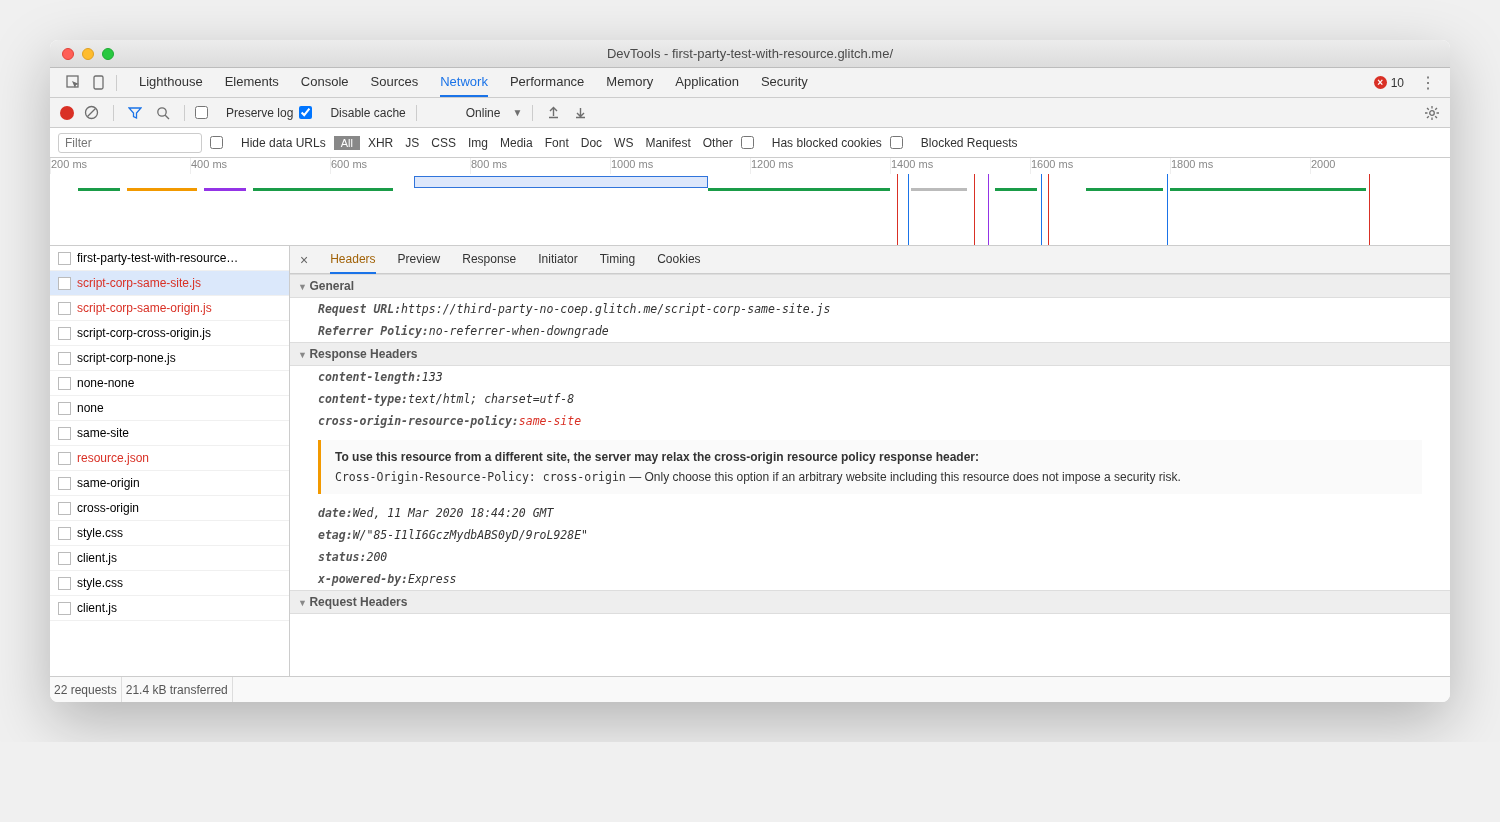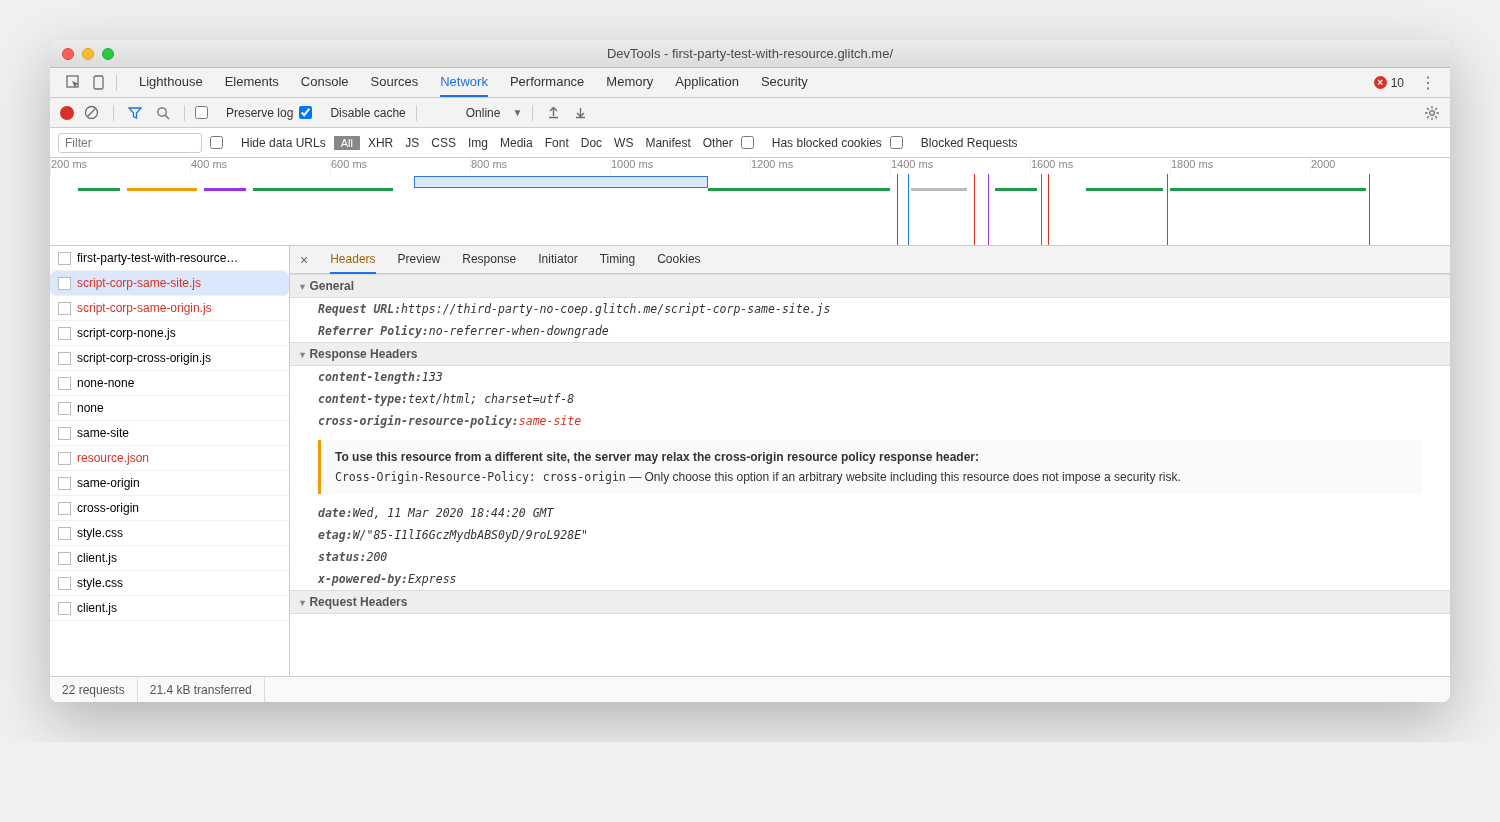--- a/index.html
+++ b/index.html
@@ -45,40 +45,40 @@
 .tl-box { position:absolute; top: 2px; height: 12px; border: 1.5px solid #3074db; background: rgba(120,160,240,0.25); }
 
 .content { display: flex; height: 430px; }
 .name-col { width: 240px; border-right: 1px solid #ccc; display: flex; flex-direction: column; }
 .name-header { height: 28px; background: #f3f3f3; border-bottom: 1px solid #ccc; display: flex; align-items: center; padding: 0 8px; font-size: 12px; font-weight: 400; color: #333; }
 .name-list { flex: 1; overflow: hidden; font-size: 12px; }
 .name-item { height: 25px; display: flex; align-items: center; padding: 0 8px; gap: 6px; cursor: pointer; border-bottom: 1px solid #f0f0f0; }
 .name-item .ficon { width: 13px; height: 13px; border: 1px solid #bbb; background: #fff; flex-shrink: 0; }
 .name-item.error { color: #d93025; }
 .name-item span.txt { overflow: hidden; text-overflow: ellipsis; white-space: nowrap; }
-.name-item.selected { background: #dbe8fb; border-radius: 6px; }
+.name-item.selected { background: #dbe8fb; }
 
 .detail-col { flex: 1; display: flex; flex-direction: column; overflow: hidden; }
 .detail-tabs { height: 28px; background: #f3f3f3; border-bottom: 1px solid #ccc; display: flex; align-items: center; gap: 22px; padding: 0 10px; font-size: 12px; color: #333; }
 .detail-tabs .close { cursor: pointer; color: #666; font-size: 14px; }
 .detail-tab { cursor: pointer; padding: 6px 0; }
 .detail-tab.active { color: #a16207; border-bottom: 2px solid #1a73e8; }
 .detail-body { flex: 1; overflow: auto; font-size: 12px; }
 .sect-header { background: #eee; border-top: 1px solid #ddd; border-bottom: 1px solid #ddd; padding: 4px 8px; font-weight: bold; color: #555; cursor: pointer; }
 .sect-header::before { content: "▼ "; font-size: 9px; color: #888; }
 .kv { padding: 4px 8px 4px 28px; display: flex; gap: 0; font-style: italic; }
 .kv .k { font-weight: bold; color: #545454; font-family: Menlo, monospace; font-size: 11.5px; }
 .kv .v { color: #333; font-family: Menlo, monospace; font-size: 11.5px; }
 .kv .v.red { color: #d93025; }
 .note-box { margin: 8px 28px; border-left: 3px solid #f29900; background: #fafafa; padding: 10px 14px; font-size: 12px; color: #333; }
 .note-box .hd { font-weight: bold; margin-bottom: 6px; }
 .note-box .mono { font-family: Menlo, monospace; font-size: 11.5px; }
 
 .status-bar { height: 26px; border-top: 1px solid #ccc; background: #f9f9f9; display: flex; align-items: center; font-size: 12px; color: #555; }
-.status-bar > div { padding: 0 12px; border-right: 1px solid #ddd; height: 100%; display: flex; align-items: center; }
+.status-bar > div { padding: 0 4px; border-right: 1px solid #ddd; height: 100%; display: flex; align-items: center; }
 svg { display: block; }
 </style>
 </head>
 <body>
 
 <div class="window">
 
   <div class="titlebar">
     <div class="traffic">
       <div class="dot red"></div>
@@ -253,25 +253,25 @@
           <div class="name-item error selected">
             <span class="ficon"></span>
             <span class="txt">script-corp-same-site.js</span>
           </div>
           <div class="name-item error">
             <span class="ficon"></span>
             <span class="txt">script-corp-same-origin.js</span>
           </div>
           <div class="name-item">
             <span class="ficon"></span>
+            <span class="txt">script-corp-cross-origin.js</span>
+          </div>
+          <div class="name-item">
+            <span class="ficon"></span>
             <span class="txt">script-corp-none.js</span>
-          </div>
-          <div class="name-item">
-            <span class="ficon"></span>
-            <span class="txt">script-corp-cross-origin.js</span>
           </div>
           <div class="name-item">
             <span class="ficon"></span>
             <span class="txt">none-none</span>
           </div>
           <div class="name-item">
             <span class="ficon"></span>
             <span class="txt">none</span>
           </div>
           <div class="name-item">

